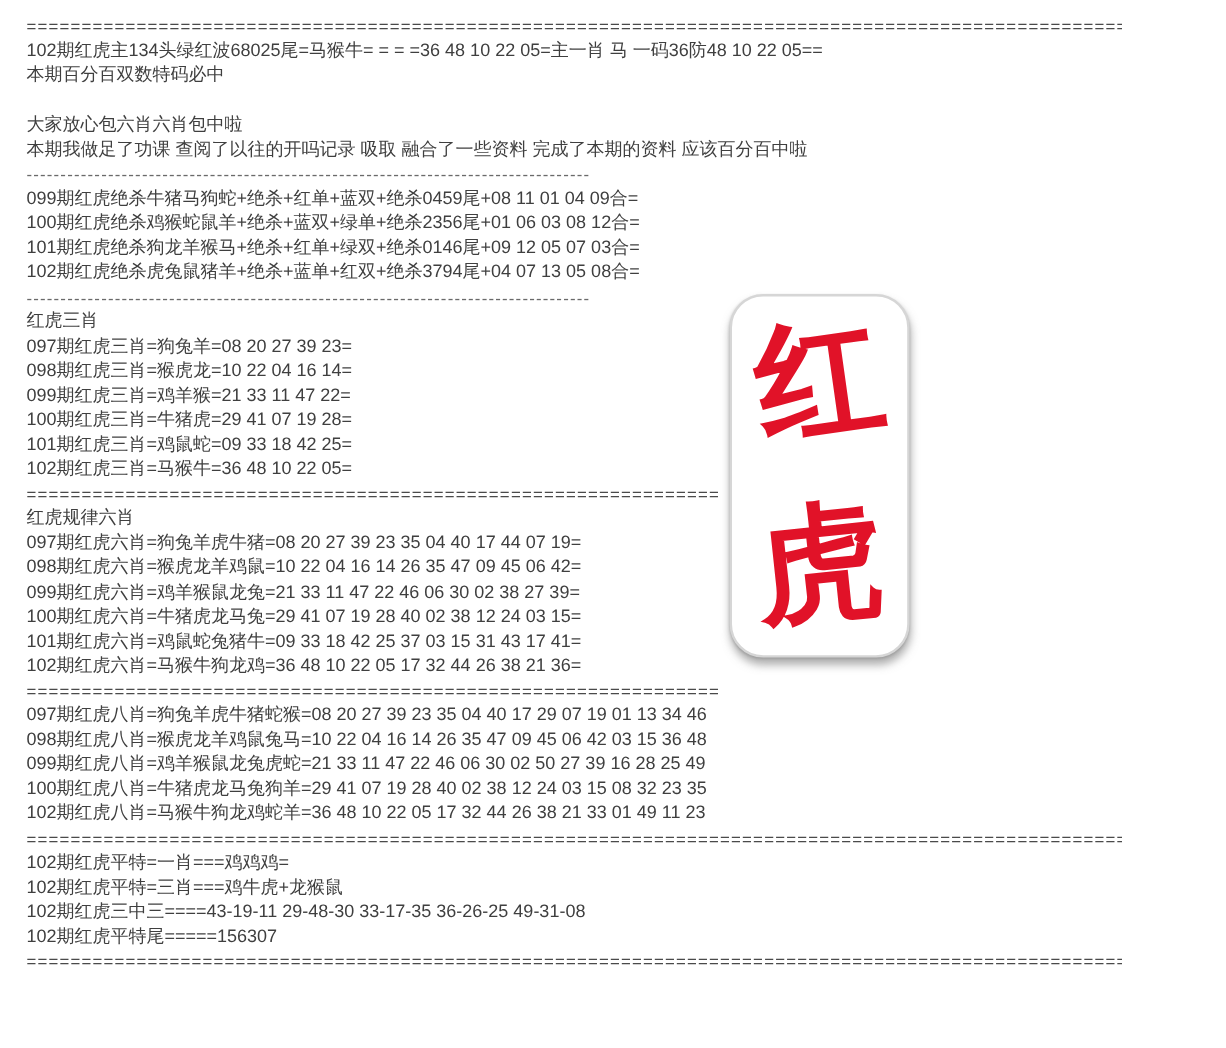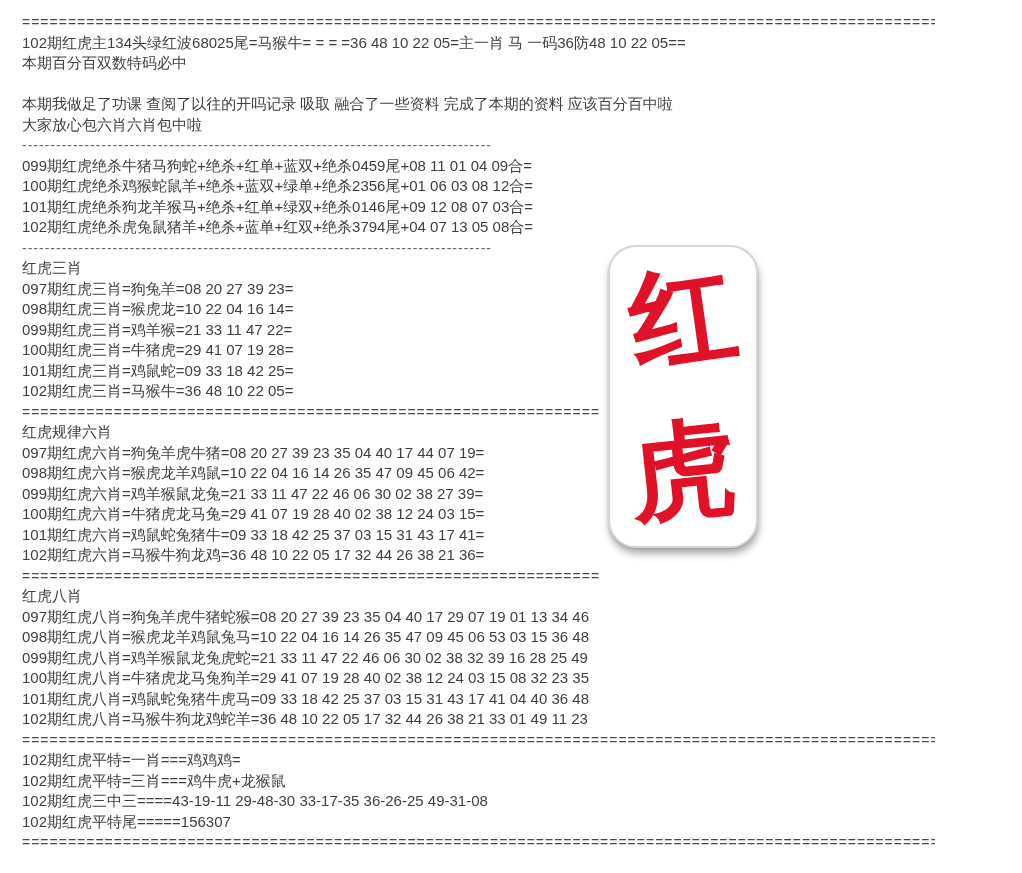--- a/index.html
+++ b/index.html
@@ -66,28 +66,28 @@
 </head>
 <body>
 
 <div class="content">
 
   <div class="ln sep sep-eq-full">========================================================================================================================</div>
 
   <div class="ln">102期红虎主134头绿红波68025尾=马猴牛= = = =36 48 10 22 05=主一肖  马 一码36防48 10 22 05==</div>
   <div class="ln">本期百分百双数特码必中</div>
   <div class="ln"></div>
+  <div class="ln">大家放心包六肖六肖包中啦</div>
   <div class="ln">本期我做足了功课 查阅了以往的开吗记录 吸取 融合了一些资料 完成了本期的资料 应该百分百中啦</div>
-  <div class="ln">大家放心包六肖六肖包中啦</div>
 
   <div class="ln sep sep-dash">------------------------------------------------------------------------------------------------------------</div>
 
   <div class="ln">099期红虎绝杀牛猪马狗蛇+绝杀+红单+蓝双+绝杀0459尾+08 11 01 04 09合=</div>
   <div class="ln">100期红虎绝杀鸡猴蛇鼠羊+绝杀+蓝双+绿单+绝杀2356尾+01 06 03 08 12合=</div>
-  <div class="ln">101期红虎绝杀狗龙羊猴马+绝杀+红单+绿双+绝杀0146尾+09 12 08 07 03合=</div>
+  <div class="ln">101期红虎绝杀狗龙羊猴马+绝杀+红单+绿双+绝杀0146尾+09 12 05 07 03合=</div>
   <div class="ln">102期红虎绝杀虎兔鼠猪羊+绝杀+蓝单+红双+绝杀3794尾+04 07 13 05 08合=</div>
 
   <div class="ln sep sep-dash">------------------------------------------------------------------------------------------------------------</div>
 
   <div class="ln title-ln">红虎三肖</div>
   <div class="ln">097期红虎三肖=狗兔羊=08 20 27 39 23=</div>
   <div class="ln">098期红虎三肖=猴虎龙=10 22 04 16 14=</div>
   <div class="ln">099期红虎三肖=鸡羊猴=21 33 11 47 22=</div>
   <div class="ln">100期红虎三肖=牛猪虎=29 41 07 19 28=</div>
   <div class="ln">101期红虎三肖=鸡鼠蛇=09 33 18 42 25=</div>
@@ -98,26 +98,24 @@
   <div class="ln title-ln">红虎规律六肖</div>
   <div class="ln">097期红虎六肖=狗兔羊虎牛猪=08 20 27 39 23 35 04 40 17 44 07 19=</div>
   <div class="ln">098期红虎六肖=猴虎龙羊鸡鼠=10 22 04 16 14 26 35 47 09 45 06 42=</div>
   <div class="ln">099期红虎六肖=鸡羊猴鼠龙兔=21 33 11 47 22 46 06 30 02 38 27 39=</div>
   <div class="ln">100期红虎六肖=牛猪虎龙马兔=29 41 07 19 28 40 02 38 12 24 03 15=</div>
   <div class="ln">101期红虎六肖=鸡鼠蛇兔猪牛=09 33 18 42 25 37 03 15 31 43 17 41=</div>
   <div class="ln">102期红虎六肖=马猴牛狗龙鸡=36 48 10 22 05 17 32 44 26 38 21 36=</div>
 
   <div class="ln sep sep-eq-med">========================================================================================================================</div>
 
-  <div class="ln title-ln">红虎八肖</div>
   <div class="ln">097期红虎八肖=狗兔羊虎牛猪蛇猴=08 20 27 39 23 35 04 40 17 29 07 19 01 13 34 46</div>
-  <div class="ln">098期红虎八肖=猴虎龙羊鸡鼠兔马=10 22 04 16 14 26 35 47 09 45 06 53 03 15 36 48</div>
-  <div class="ln">099期红虎八肖=鸡羊猴鼠龙兔虎蛇=21 33 11 47 22 46 06 30 02 38 32 39 16 28 25 49</div>
+  <div class="ln">098期红虎八肖=猴虎龙羊鸡鼠兔马=10 22 04 16 14 26 35 47 09 45 06 42 03 15 36 48</div>
+  <div class="ln">099期红虎八肖=鸡羊猴鼠龙兔虎蛇=21 33 11 47 22 46 06 30 02 50 27 39 16 28 25 49</div>
   <div class="ln">100期红虎八肖=牛猪虎龙马兔狗羊=29 41 07 19 28 40 02 38 12 24 03 15 08 32 23 35</div>
-  <div class="ln">101期红虎八肖=鸡鼠蛇兔猪牛虎马=09 33 18 42 25 37 03 15 31 43 17 41 04 40 36 48</div>
   <div class="ln">102期红虎八肖=马猴牛狗龙鸡蛇羊=36 48 10 22 05 17 32 44 26 38 21 33 01 49 11 23</div>
 
   <div class="ln sep sep-eq-full">========================================================================================================================</div>
 
   <div class="ln">102期红虎平特=一肖===鸡鸡鸡=</div>
   <div class="ln">102期红虎平特=三肖===鸡牛虎+龙猴鼠</div>
   <div class="ln">102期红虎三中三====43-19-11 29-48-30 33-17-35 36-26-25 49-31-08</div>
   <div class="ln">102期红虎平特尾=====156307</div>
 
   <div class="ln sep sep-eq-full">========================================================================================================================</div>

